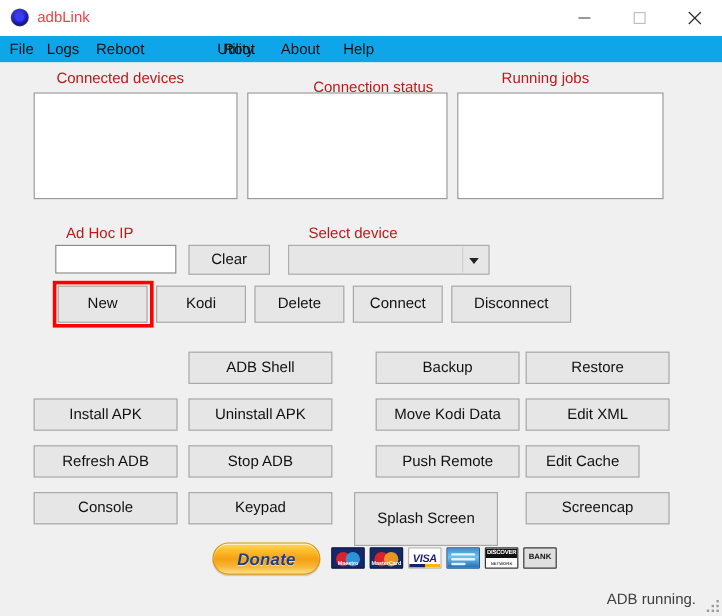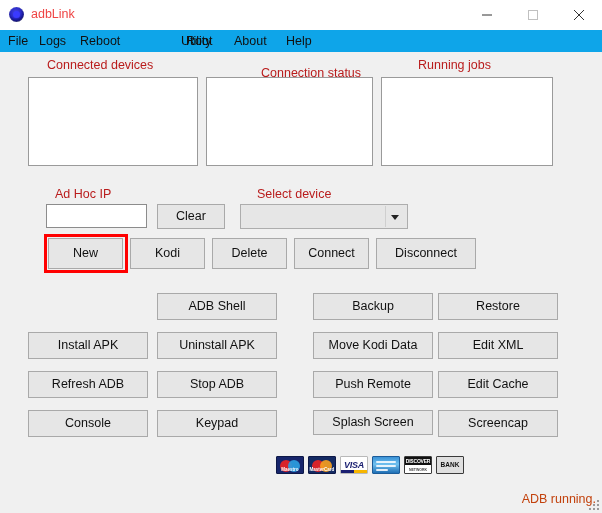--- a/index.html
+++ b/index.html
@@ -248,23 +248,23 @@
 
   
   .statusbar {
     position: absolute;
     left: 0; top: 485px;
     width: 602px; height: 28px;
     background: #f0f0f0;
   }
   .status-text {
     position: absolute;
-    right: 6px; top: 7px;
-    font-size: 12.5px;
-    color: #c2410c;
+    right: 22px; top: 7px;
+    font-size: 12.5px;
+    color: #404040;
     white-space: nowrap;
     text-align: center;
   }
   .grip {
     position: absolute;
     right: 3px; bottom: 3px;
     width: 12px; height: 12px;
   }
   .grip i {
     position: absolute;
@@ -349,25 +349,28 @@
     <button class="btn" style="left:28px;  top:319px; width:120px; height:27px;">Refresh ADB</button>
     <button class="btn" style="left:157px; top:319px; width:120px; height:27px;">Stop ADB</button>
     <button class="btn" style="left:28px;  top:358px; width:120px; height:27px;">Console</button>
     <button class="btn" style="left:157px; top:358px; width:120px; height:27px;">Keypad</button>
 
     <button class="btn" style="left:313px; top:241px; width:120px; height:27px;">Backup</button>
     <button class="btn" style="left:438px; top:241px; width:120px; height:27px;">Restore</button>
     <button class="btn" style="left:313px; top:280px; width:120px; height:27px;">Move Kodi Data</button>
     <button class="btn" style="left:438px; top:280px; width:120px; height:27px;">Edit XML</button>
     <button class="btn" style="left:313px; top:319px; width:120px; height:27px;">Push Remote</button>
-    <button class="btn" style="left:438px; top:319px; width:120px; height:27px;">Edit Cache</button>
-    <button class="btn" style="left:313px; top:358px; width:120px; height:25px;">Splash Screen</button>
+    <button class="btn" style="left:438px; top:319px; width:95px; height:27px;">Edit Cache</button>
+    <button class="btn" style="left:295px; top:358px; width:120px; height:45px;">Splash Screen</button>
     <button class="btn" style="left:438px; top:358px; width:120px; height:27px;">Screencap</button>
   </div>
 
+  <div class="donate">
+    <div class="donate-text">Donate</div>
+  </div>
 
   <div class="cards">
     <div class="card card-maestro">
       <div class="mc-circles">
         <div class="mc-c mc-left" style="background:#d8232a;"></div>
         <div class="mc-c mc-right" style="background:#2b9de0;"></div>
       </div>
       <div class="mc-label">Maestro</div>
     </div>
     <div class="card card-mc">

